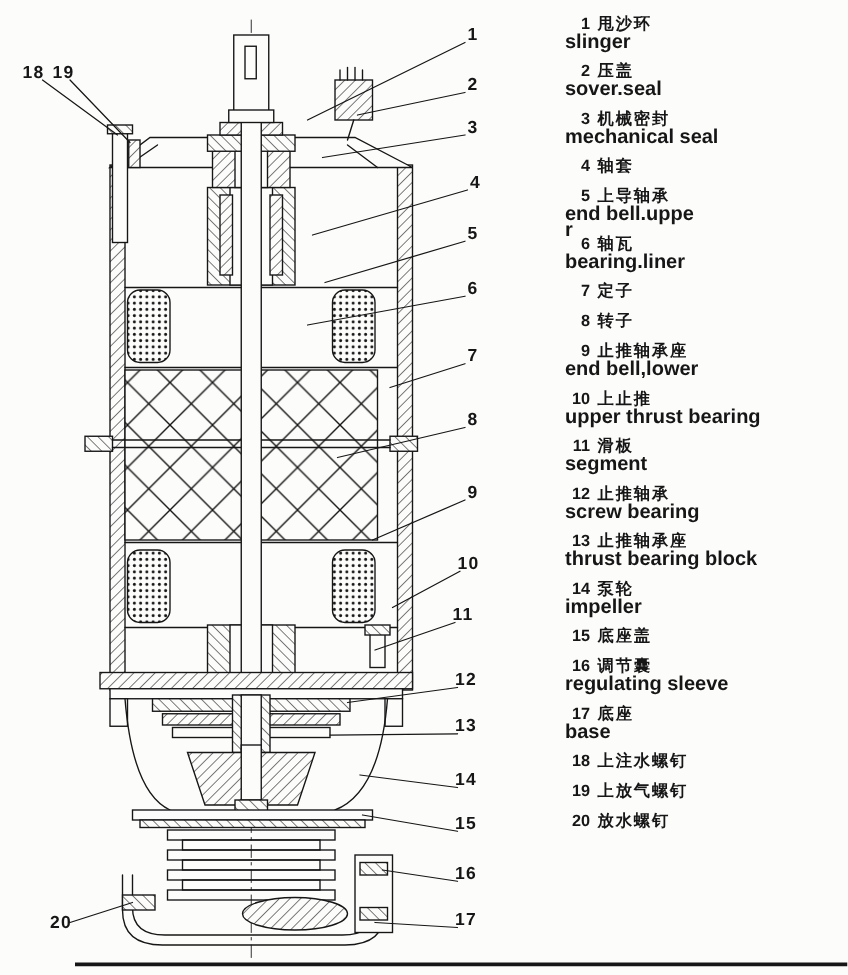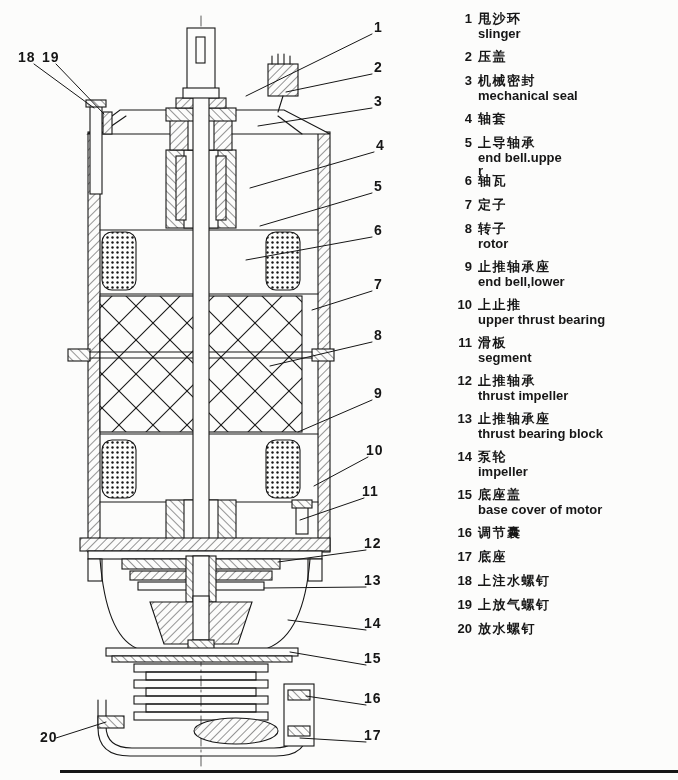--- a/index.html
+++ b/index.html
@@ -13,22 +13,22 @@
     position:absolute;font-size:14px;font-weight:700;line-height:14px;
     color:#161616;letter-spacing:1px;
   }
   .parts-list{position:absolute;left:452px;top:12px;width:224px;}
   .part-item{margin-bottom:10px;}
   .part-item:nth-child(5){margin-bottom:-3px;}
   .part-line1{display:flex;font-size:13px;font-weight:700;line-height:14px;}
   .part-num{flex:none;width:20px;text-align:right;margin-right:6px;}
   .part-zh{letter-spacing:1.5px;}
   .part-en{
-    font-size:13px;font-weight:700;line-height:13px;
-    margin-left:26px;margin-top:1px;white-space:pre-line;
+    font-size:16px;font-weight:700;line-height:13px;
+    margin-top:1px;white-space:pre-line;
   }
   .bottom-rule{position:absolute;left:60px;right:0;top:770px;height:3px;background:#161616;}
 </style>
 </head>
 <body>
 
 <div class="page">
 
   <svg class="drawing" width="460" height="780" viewBox="0 0 460 780">
     <defs>
@@ -207,20 +207,21 @@
       <span class="part-zh">甩沙环</span>
     </div>
     <div class="part-en">slinger</div>
   </div>
 
   <div class="part-item">
     <div class="part-line1">
       <span class="part-num">2</span>
       <span class="part-zh">压盖</span>
     </div>
+    <div class="part-en">sover.seal</div>
   </div>
 
   <div class="part-item">
     <div class="part-line1">
       <span class="part-num">3</span>
       <span class="part-zh">机械密封</span>
     </div>
     <div class="part-en">mechanical seal</div>
   </div>
 
@@ -238,35 +239,35 @@
     </div>
     <div class="part-en">end bell.uppe
 r</div>
   </div>
 
   <div class="part-item">
     <div class="part-line1">
       <span class="part-num">6</span>
       <span class="part-zh">轴瓦</span>
     </div>
+    <div class="part-en">bearing.liner</div>
   </div>
 
   <div class="part-item">
     <div class="part-line1">
       <span class="part-num">7</span>
       <span class="part-zh">定子</span>
     </div>
   </div>
 
   <div class="part-item">
     <div class="part-line1">
       <span class="part-num">8</span>
       <span class="part-zh">转子</span>
     </div>
-    <div class="part-en">rotor</div>
   </div>
 
   <div class="part-item">
     <div class="part-line1">
       <span class="part-num">9</span>
       <span class="part-zh">止推轴承座</span>
     </div>
     <div class="part-en">end bell,lower</div>
   </div>
 
@@ -284,21 +285,21 @@
       <span class="part-zh">滑板</span>
     </div>
     <div class="part-en">segment</div>
   </div>
 
   <div class="part-item">
     <div class="part-line1">
       <span class="part-num">12</span>
       <span class="part-zh">止推轴承</span>
     </div>
-    <div class="part-en">thrust impeller</div>
+    <div class="part-en">screw bearing</div>
   </div>
 
   <div class="part-item">
     <div class="part-line1">
       <span class="part-num">13</span>
       <span class="part-zh">止推轴承座</span>
     </div>
     <div class="part-en">thrust bearing block</div>
   </div>
 
@@ -308,35 +309,36 @@
       <span class="part-zh">泵轮</span>
     </div>
     <div class="part-en">impeller</div>
   </div>
 
   <div class="part-item">
     <div class="part-line1">
       <span class="part-num">15</span>
       <span class="part-zh">底座盖</span>
     </div>
-    <div class="part-en">base cover of motor</div>
   </div>
 
   <div class="part-item">
     <div class="part-line1">
       <span class="part-num">16</span>
       <span class="part-zh">调节囊</span>
     </div>
+    <div class="part-en">regulating sleeve</div>
   </div>
 
   <div class="part-item">
     <div class="part-line1">
       <span class="part-num">17</span>
       <span class="part-zh">底座</span>
     </div>
+    <div class="part-en">base</div>
   </div>
 
   <div class="part-item">
     <div class="part-line1">
       <span class="part-num">18</span>
       <span class="part-zh">上注水螺钉</span>
     </div>
   </div>
 
   <div class="part-item">

